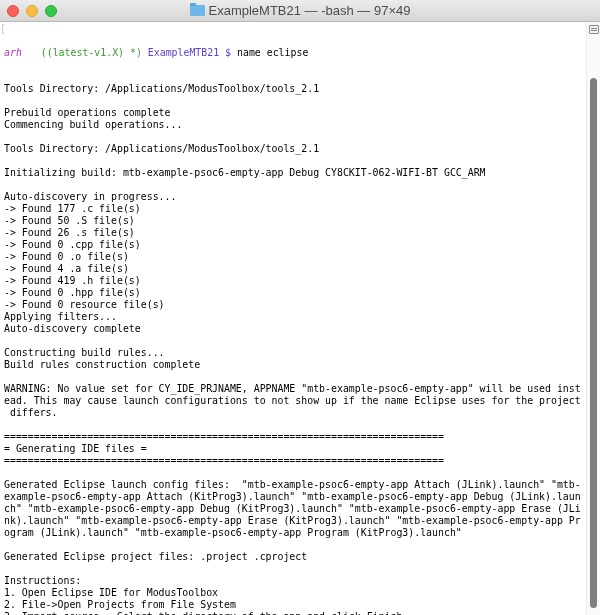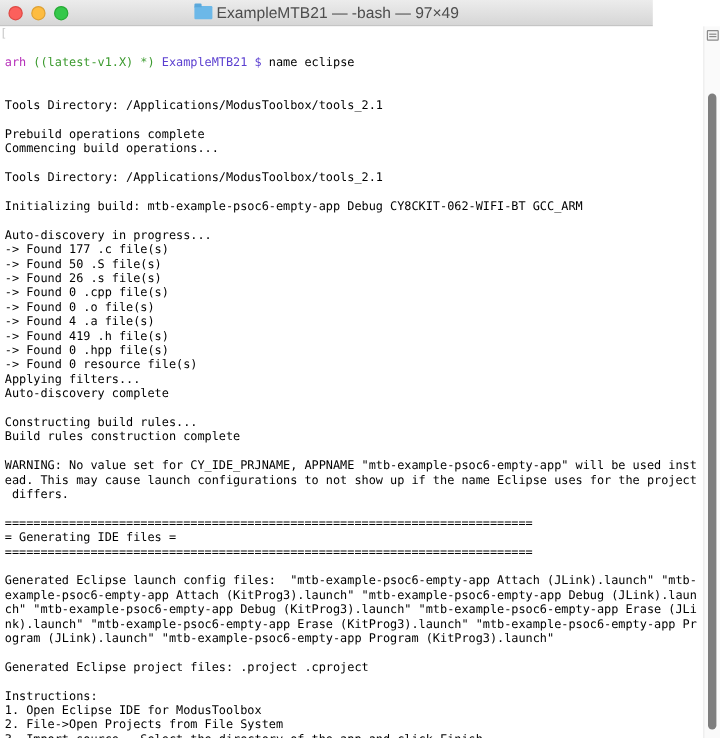--- a/index.html
+++ b/index.html
@@ -3,21 +3,21 @@
 <meta charset="utf-8">
 <style>
   html, body { margin: 0; padding: 0; }
   body {
     width: 600px; height: 615px; overflow: hidden;
     background: #ffffff;
     font-family: "Liberation Sans", sans-serif;
     position: relative;
   }
   .titlebar {
-    position: absolute; left: 0; top: 0; width: 544px; height: 22px;
+    position: absolute; left: 0; top: 0; width: 600px; height: 22px;
     background: linear-gradient(#ececec, #d6d6d6);
     border-bottom: 1px solid #b9b9b9;
     box-sizing: border-box;
   }
   .traffic { position: absolute; top: 5px; width: 12px; height: 12px; border-radius: 50%; }
   .traffic.close { left: 7px; background: #fc605c; border: 0.5px solid #de4a45; box-sizing: border-box; }
   .traffic.min { left: 26px; background: #fdbc40; border: 0.5px solid #dea134; box-sizing: border-box; }
   .traffic.max { left: 45px; background: #34c84a; border: 0.5px solid #27aa35; box-sizing: border-box; }
   .title {
     position: absolute; left: 0; right: 0; top: 3px; text-align: center;
@@ -36,22 +36,22 @@
     position: absolute; left: 0; top: 22px; width: 586px; height: 593px;
     background: #ffffff; overflow: hidden;
   }
   .lines {
     position: absolute; left: 4px; top: 1px;
     font-family: "DejaVu Sans Mono", monospace;
     font-size: 9.9px; line-height: 12px; color: #000000;
     white-space: pre; letter-spacing: 0px;
   }
   .line { height: 12px; }
-  .p-user { color: #b62fb9; }
-  .p-branch { color: #3b9a2e; }
+  .p-user { color: #b62fb9; font-style: italic; }
+  .p-branch { color: #3b9a2e; margin-left: 13px; }
   .p-dir { color: #5b3fd0; }
   .left-bracket { position: absolute; left: 0; top: 1px; font-family: "DejaVu Sans Mono", monospace; font-size: 10px; color: #c9c9c9; }
   .scroll-area {
     position: absolute; left: 586px; top: 22px; width: 14px; height: 593px;
     background: #fafafa; border-left: 1px solid #ececec; box-sizing: border-box;
   }
   .split-icon {
     position: absolute; left: 2px; top: 3px; width: 10px; height: 9px;
     border: 1px solid #8a8a8a; box-sizing: border-box; border-radius: 1px;
     background: #f2f2f2;

